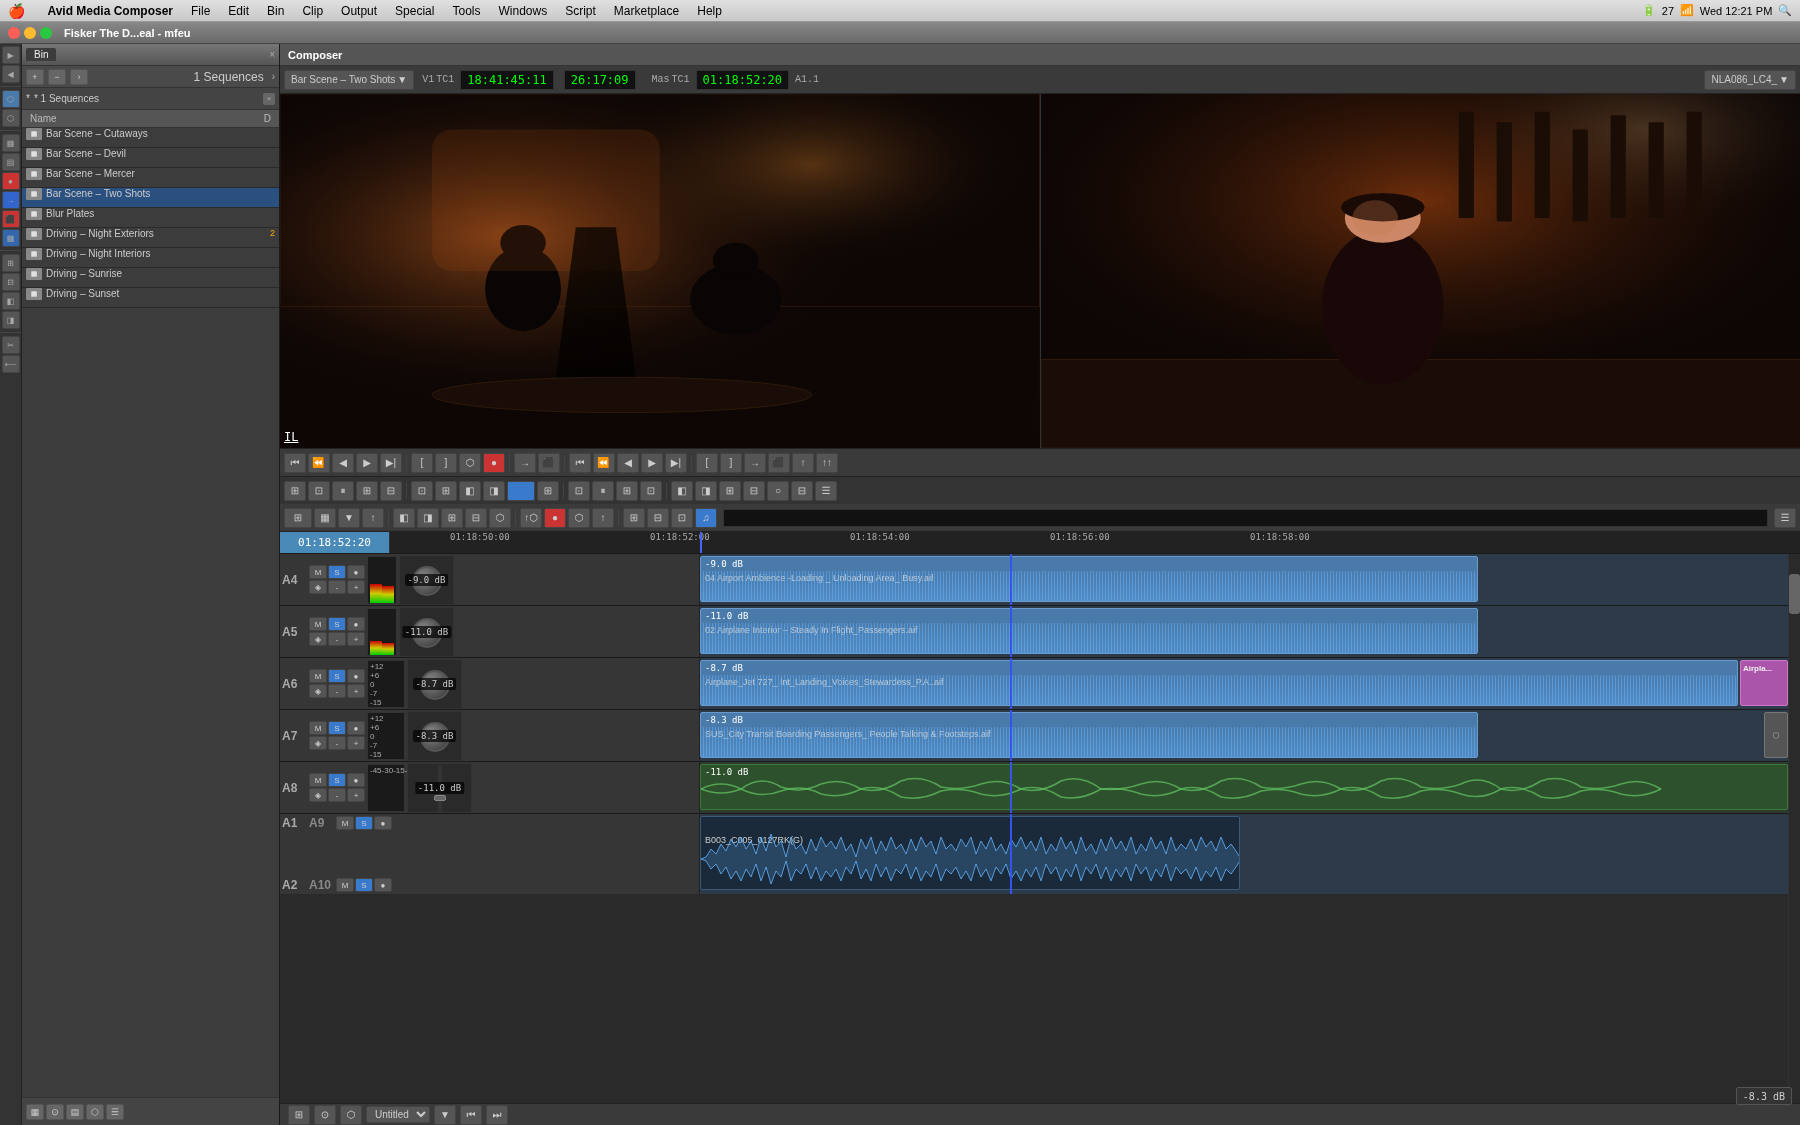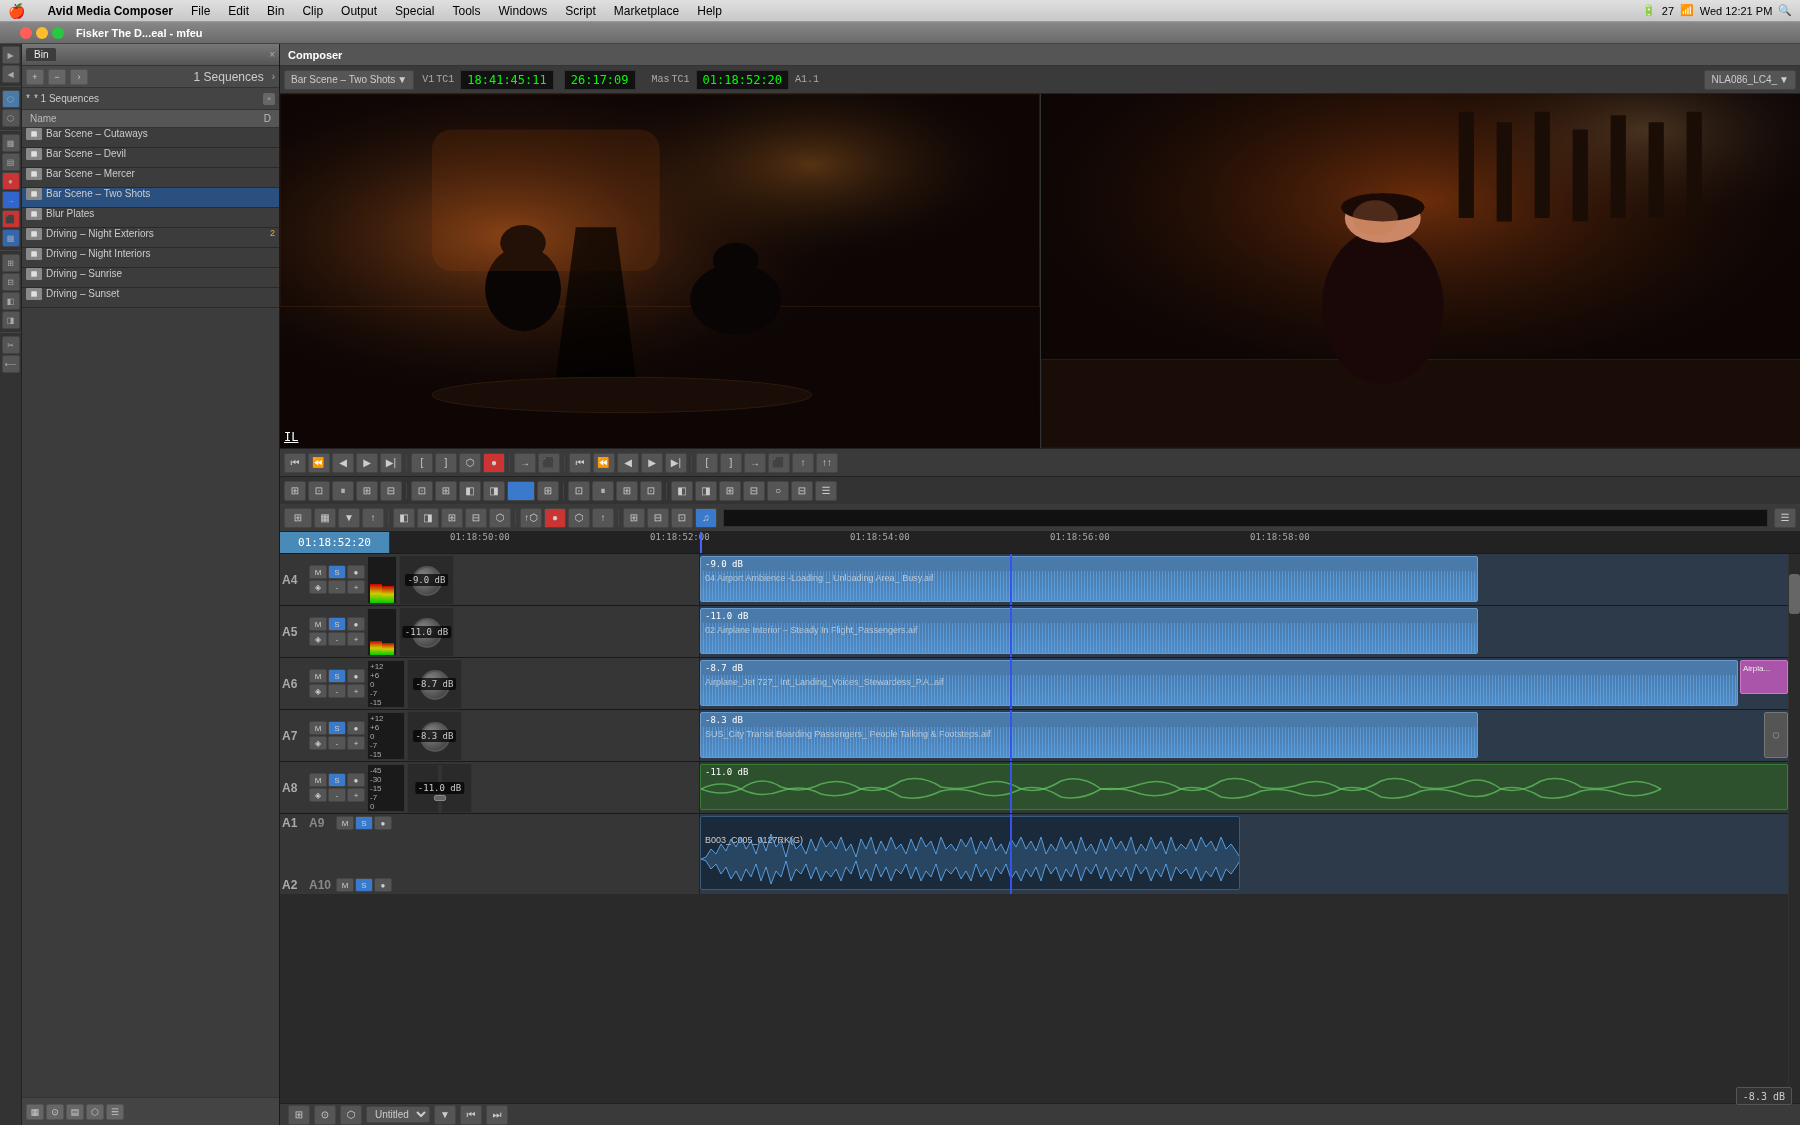--- a/index.html
+++ b/index.html
@@ -46,21 +46,21 @@
       font-size: 11px;
     }
 
     
     #titlebar {
       width: 100%;
       height: 22px;
       background: linear-gradient(to bottom, #888, #6a6a6a);
       display: flex;
       align-items: center;
-      padding: 0 20px;
+      padding: 0 8px;
       border-bottom: 1px solid #444;
     }
     .traffic-light {
       width: 12px; height: 12px;
       border-radius: 50%;
       display: inline-block;
       margin-right: 4px;
       cursor: pointer;
     }
     .tl-red { background: #ff5f57; }
@@ -1105,21 +1105,21 @@
                 <div class="db-label-inline">-8.7 dB</div>
               </div>
             </div>
             <div class="detail-track-content">
               <div class="audio-clip audio-clip-selected" style="left:0;right:50px;">
                 <span class="clip-db">-8.7 dB</span>
                 <span class="clip-label" style="top:16px;">Airplane_Jet 727_ Int_Landing_Voices_Stewardess_P.A..aif</span>
                 <div class="waveform"></div>
               </div>
 
-              <div style="position:absolute;right:0;top:2px;width:48px;height:34px;background:#aa55aa;border:1px solid #cc77cc;border-radius:2px;">
+              <div style="position:absolute;right:0;top:2px;width:48px;height:46px;background:#aa55aa;border:1px solid #cc77cc;border-radius:2px;font-weight:bold;">
                 <span style="font-size:8px;color:#eee;padding:2px;">Airpla...</span>
               </div>
               <div class="playhead-line"></div>
             </div>
           </div>
 
           <div class="track-container">
             <div class="detail-track-header">
               <span class="a-label">A7</span>
               <div class="track-ctrl-row" style="display:flex;flex-direction:column;gap:1px;">
@@ -1168,21 +1168,21 @@
                   <div class="trk-btn">M</div>
                   <div class="trk-btn active">S</div>
                   <div class="trk-btn">●</div>
                 </div>
                 <div style="display:flex;gap:1px;">
                   <div class="trk-btn">◈</div>
                   <div class="trk-btn">-</div>
                   <div class="trk-btn">+</div>
                 </div>
               </div>
-              <div style="width:38px;height:48px;background:#1a1a1a;border:1px solid #333;position:relative;font-size:8px;color:#aaa;display:flex;flex-direction:column;justify-content:space-between;padding:1px 2px;">
+              <div style="width:38px;height:48px;background:#1a1a1a;border:1px solid #333;position:relative;font-size:8px;color:#aaa;display:flex;flex-direction:row;justify-content:space-between;padding:1px 2px;">
                 <span>-45</span>
                   <span>-30</span>
                   <span>-15</span>
                   <span>-7</span>
                   <span>0</span>
               </div>
 
               <div class="knob-area" style="width:65px;">
                 <div style="width:4px;height:48px;background:#333;margin:1px auto;position:relative;">
                   <div style="width:12px;height:6px;background:#666;border:1px solid #888;border-radius:2px;position:absolute;left:-4px;top:30px;"></div>

